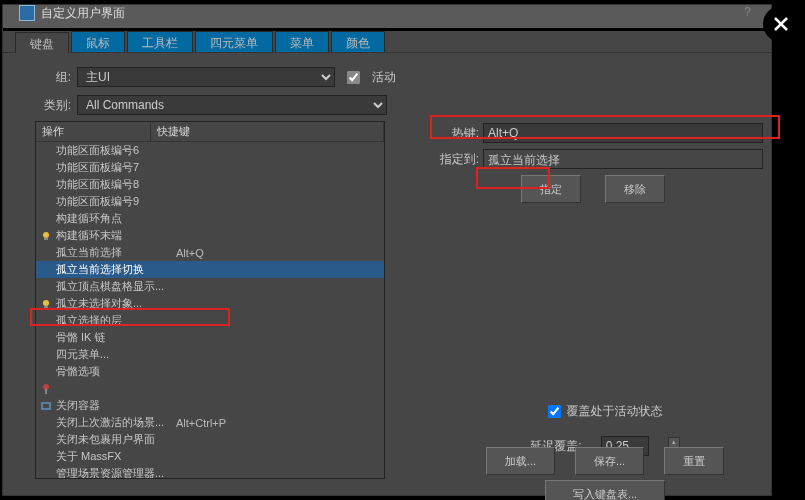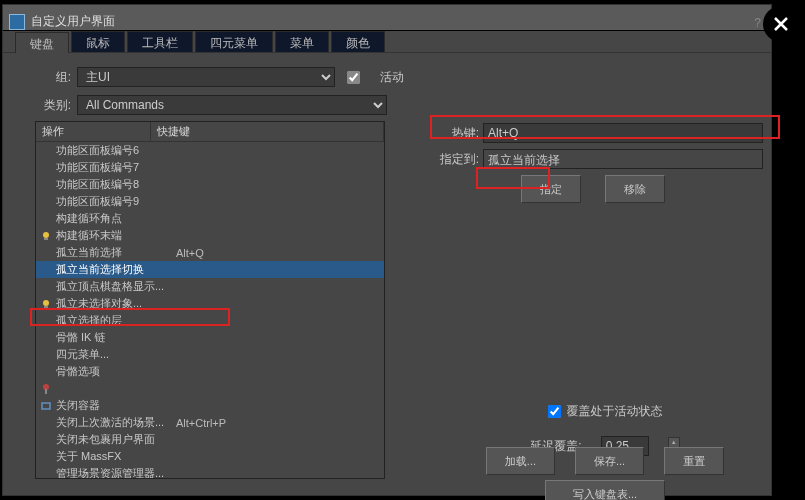--- a/index.html
+++ b/index.html
@@ -1,31 +1,31 @@
 <!DOCTYPE html>
 <html><head>
 <meta charset="utf-8">
 <style>
 *{box-sizing:border-box;margin:0;padding:0;font-family:"Microsoft YaHei",SimSun,Arial,sans-serif;font-size:12px;color:#c8c8c8}
 body{background:#000;width:805px;height:500px;overflow:hidden;position:relative}
 .dialog{position:absolute;left:2px;top:4px;width:770px;height:492px;background:#464646;border:1px solid #333}
-.titlebar{height:26px;background:#5a5a5a;display:flex;align-items:flex-end;padding:0 6px;border-bottom:1px solid #000000}
+.titlebar{height:26px;background:#5a5a5a;display:flex;align-items:flex-start;padding:0 16px;border-bottom:3px solid #000000}
 .titlebar .app-icon{width:16px;height:16px;background:#2d6ca2;margin-right:6px;border:1px solid #88b8dd}
 .titlebar .title{flex:1;color:#ddd}
 .titlebar .help{margin-right:4px;color:#888}
 .tabbar{height:22px;background:#464646;display:flex;padding-left:12px;gap:2px;border-bottom:1px solid #333}
-.tab{padding:3px 14px;background:#0f172a;border:1px solid #2a2a2a;border-bottom:none;color:#bbb;cursor:pointer}
+.tab{padding:3px 14px;background:#0369a1;border:1px solid #2a2a2a;border-bottom:none;color:#bbb;cursor:pointer}
 .tab.active{background:#464646;position:relative;top:1px}
 .content{padding:14px 28px;position:relative;height:440px}
 .row{display:flex;align-items:center;margin-bottom:8px}
 .row label{width:40px;text-align:right;margin-right:6px}
 select,input[type=text]{background:#3a3a3a;border:1px solid #222;color:#ccc;height:20px;padding:0 4px}
 .sel-group{width:258px}
 .sel-cat{width:310px}
-.chk{margin-left:12px;display:flex;align-items:center;gap:20px}
+.chk{margin-left:12px;display:flex;align-items:center;gap:12px}
 .chk input{accent-color:#888}
 .list-wrap{position:absolute;left:32px;top:68px;width:350px;height:358px;border:1px solid #222;background:#464646}
 .list-head{display:flex;height:20px;border-bottom:1px solid #333}
 .list-head div{padding:2px 6px;border-right:1px solid #333;font-size:11px;color:#ddd}
 .list-head .col1{width:115px}
 .list-head .col2{flex:1}
 .list-body{height:336px;overflow-y:scroll}
 .list-item{display:flex;height:17px;align-items:center;padding-left:4px;cursor:pointer}
 .list-item .ico{width:14px;height:12px;margin-right:2px;flex-shrink:0}
 .list-item .txt{width:118px;white-space:nowrap;overflow:hidden;font-size:11px}

